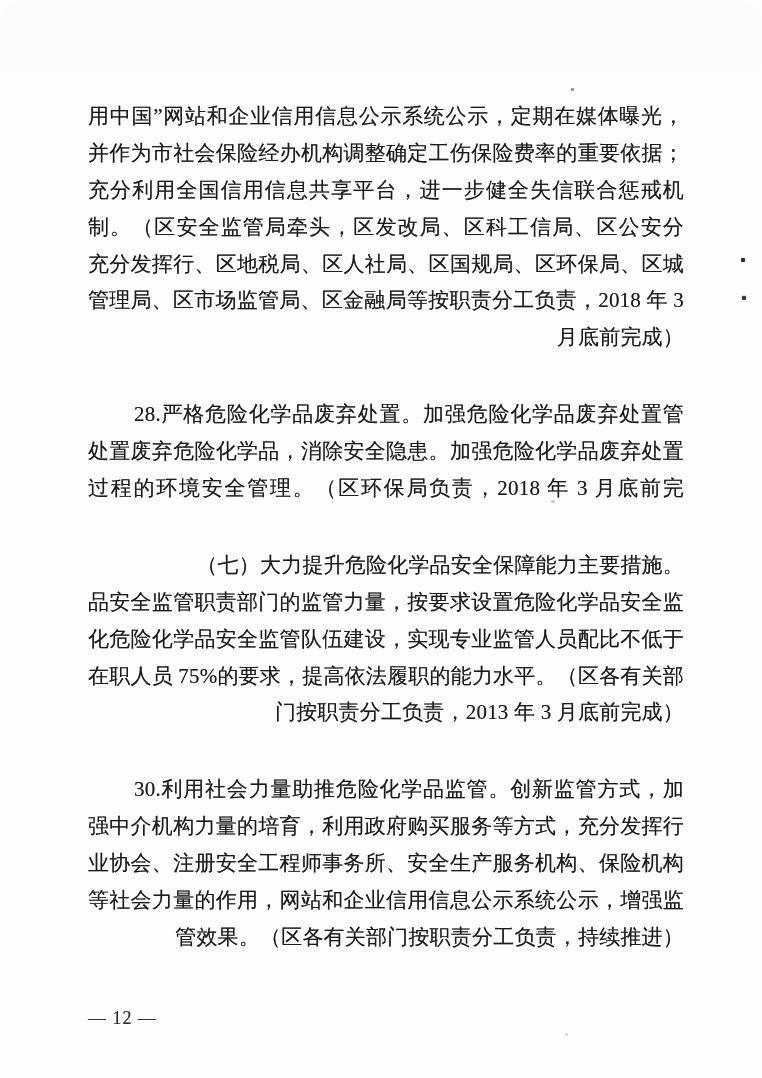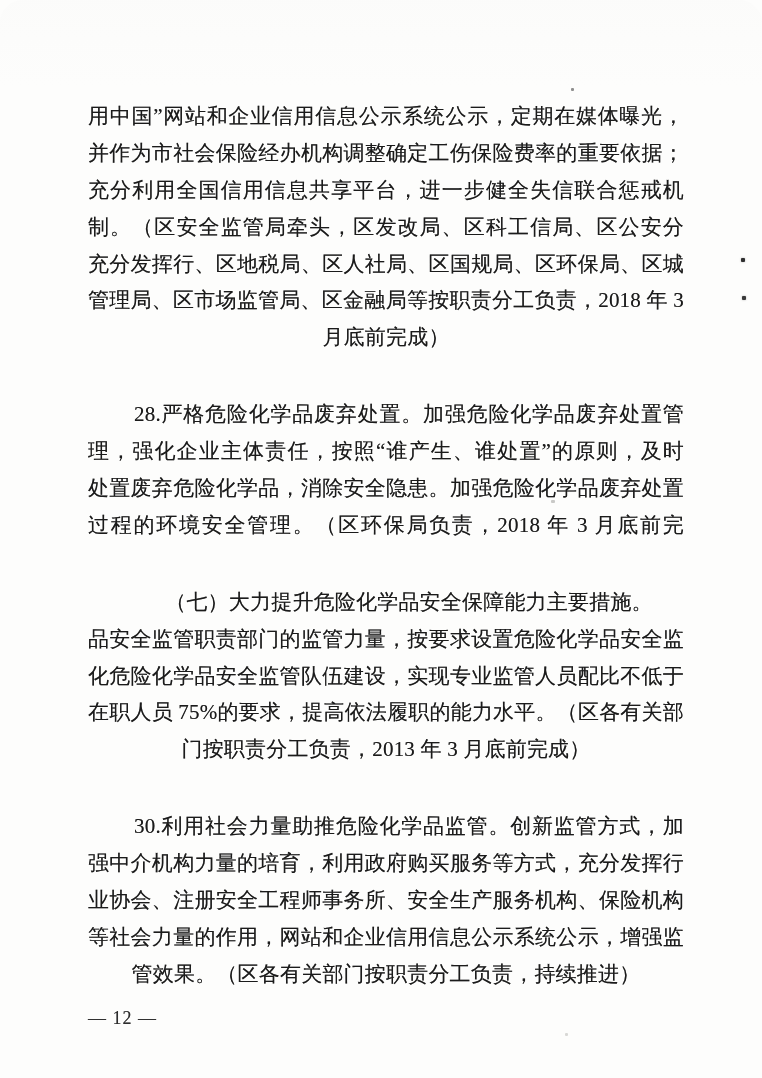--- a/index.html
+++ b/index.html
@@ -30,21 +30,21 @@
     color: #1b1b1b;
     text-shadow: 0 0 0.5px rgba(25,25,25,0.55);
   }
   .ln {
     height: 36.9px;
     line-height: 36.9px;
     font-size: 21px;
     letter-spacing: 0.2px;
     white-space: normal;
     overflow: hidden;
-    text-align: center;
+    text-align: right;
   }
   .j {
     text-align: justify;
     text-align-last: justify;
   }
   .ind {
     padding-left: 46px;
     margin-top: 40px;
   }
   .footer {
@@ -73,21 +73,20 @@
 
   <div class="text-block">
     <div class="ln j">用中国”网站和企业信用信息公示系统公示，定期在媒体曝光，</div>
     <div class="ln j">并作为市社会保险经办机构调整确定工伤保险费率的重要依据；</div>
     <div class="ln j">充分利用全国信用信息共享平台，进一步健全失信联合惩戒机</div>
     <div class="ln j">制。（区安全监管局牵头，区发改局、区科工信局、区公安分局、</div>
     <div class="ln j">充分发挥行、区地税局、区人社局、区国规局、区环保局、区城市</div>
     <div class="ln j">管理局、区市场监管局、区金融局等按职责分工负责，2018 年 3</div>
     <div class="ln">月底前完成）</div>
     <div class="ln j ind">28.严格危险化学品废弃处置。加强危险化学品废弃处置管</div>
-    <div class="ln j">理，强化企业主体责任，按照“谁产生、谁处置”的原则，及时</div>
     <div class="ln j">处置废弃危险化学品，消除安全隐患。加强危险化学品废弃处置</div>
     <div class="ln j">过程的环境安全管理。（区环保局负责，2018 年 3 月底前完成）</div>
     <div class="ln ind">（七）大力提升危险化学品安全保障能力主要措施。</div>
     <div class="ln j">品安全监管职责部门的监管力量，按要求设置危险化学品安全监</div>
     <div class="ln j">化危险化学品安全监管队伍建设，实现专业监管人员配比不低于</div>
     <div class="ln j">在职人员 75%的要求，提高依法履职的能力水平。（区各有关部</div>
     <div class="ln">门按职责分工负责，2013 年 3 月底前完成）</div>
     <div class="ln j ind">30.利用社会力量助推危险化学品监管。创新监管方式，加</div>
     <div class="ln j">强中介机构力量的培育，利用政府购买服务等方式，充分发挥行</div>
     <div class="ln j">业协会、注册安全工程师事务所、安全生产服务机构、保险机构</div>

